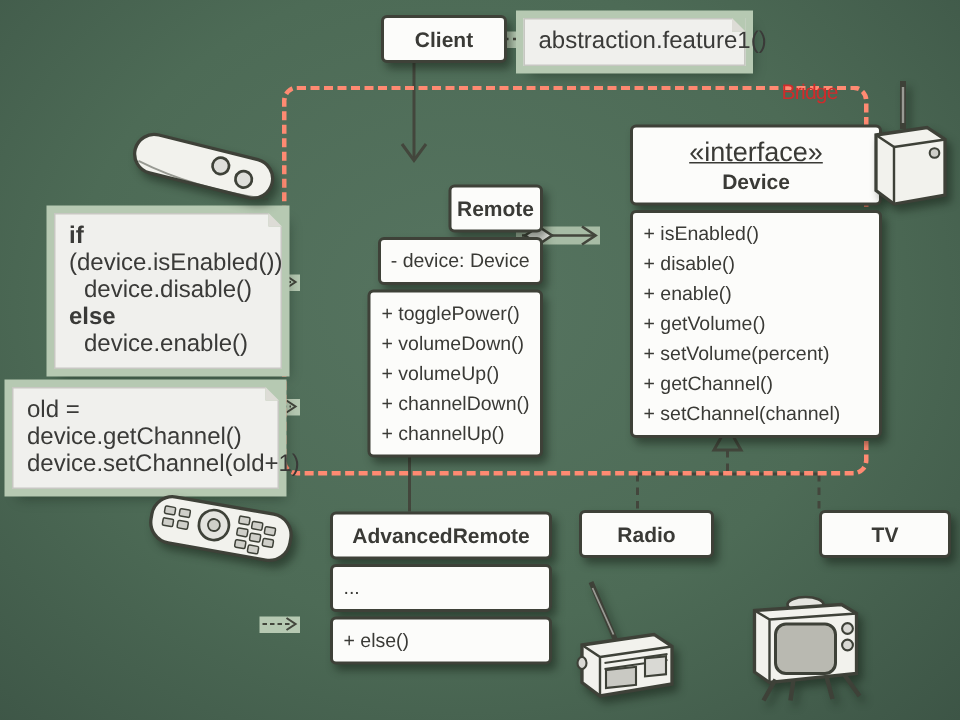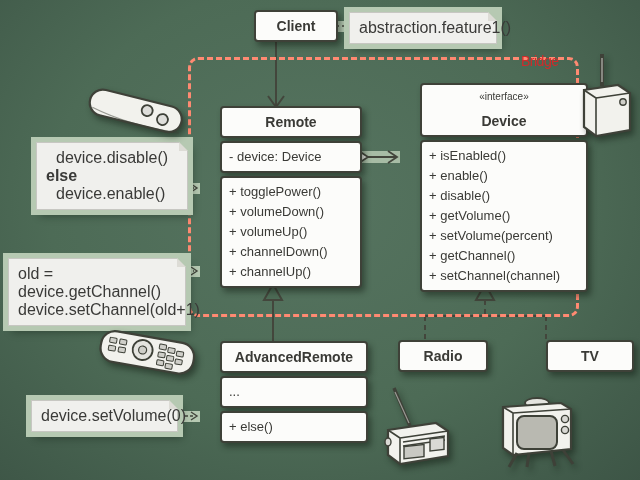--- a/index.html
+++ b/index.html
@@ -7,21 +7,21 @@
   #stage{
     position:relative;width:640px;height:480px;overflow:hidden;
     background:radial-gradient(ellipse at 48% 42%, #567460 0%, #4d6b56 55%, #3d5546 100%);
     font-family:"Liberation Sans","DejaVu Sans",sans-serif;
   }
   
   .uml-box{position:absolute;display:flex;flex-direction:column;gap:3px;z-index:2;
     filter:drop-shadow(3px 4px 3px rgba(10,20,12,.45));padding-left:22px;}
   .comp{background:#fcfcfa;border:2px solid #3e4138;border-radius:4px;color:#3a3a36;}
   .comp.title{font-weight:bold;text-align:center;font-size:14px;padding:6px 4px;}
-  .comp .stereotype{font-weight:normal;font-size:10px;display:block;margin-bottom:11px;}
+  .comp .stereotype{font-weight:normal;font-size:18px;display:block;margin-bottom:1px;text-decoration:underline;}
   .comp.members{padding:4px 7px;font-size:13px;}
   .comp.members .row{line-height:20px;white-space:nowrap;}
   
   .note{position:absolute;background:#f0f0ed;border:1px solid #c7c7c2;color:#3a3a38;
     font-size:16px;line-height:18px;padding:6px 9px;z-index:2;
     box-shadow:0 0 0 5px #b6c9b2, 4px 6px 8px rgba(10,20,12,.4);}
   .note .dogear{position:absolute;top:-1px;right:-1px;width:0;height:0;
     border-top:9px solid #b6c9b2;border-left:9px solid #dddcd6;}
   .note .kw{font-weight:bold;}
   .note .indent{padding-left:10px;}
@@ -92,85 +92,82 @@
 
   <div class="uml-box" style="left:232px;top:10px;width:84px;">
     <div class="comp title">Client</div>
   </div>
 
   <div class="note" style="left:349px;top:12px;width:128px;">
     <span class="dogear"></span>
     <span>abstraction.feature1()</span>
   </div>
 
-  <div class="uml-box" style="left:198px;top:106px;width:142px;">
+  <div class="uml-box" style="left:198px;top:123px;width:142px;align-items:flex-end;">
     <div class="comp title">Remote</div>
     <div class="comp members">
       <div class="row">- device: Device</div>
     </div>
     <div class="comp members">
       <div class="row">+ togglePower()</div>
       <div class="row">+ volumeDown()</div>
       <div class="row">+ volumeUp()</div>
       <div class="row">+ channelDown()</div>
       <div class="row">+ channelUp()</div>
     </div>
   </div>
 
   <div class="uml-box" style="left:398px;top:83px;width:168px;">
     <div class="comp title">
       <span class="stereotype">«interface»</span>
       <span>Device</span>
     </div>
     <div class="comp members">
       <div class="row">+ isEnabled()</div>
+      <div class="row">+ disable()</div>
       <div class="row">+ enable()</div>
-      <div class="row">+ disable()</div>
       <div class="row">+ getVolume()</div>
       <div class="row">+ setVolume(percent)</div>
       <div class="row">+ getChannel()</div>
       <div class="row">+ setChannel(channel)</div>
     </div>
   </div>
 
   <div class="uml-box" style="left:198px;top:341px;width:148px;">
     <div class="comp title">AdvancedRemote</div>
     <div class="comp members">
       <div class="row">...</div>
     </div>
     <div class="comp members">
       <div class="row">+ else()</div>
     </div>
   </div>
 
-  <div class="uml-box" style="left:376px;top:340px;width:90px;">
+  <div class="uml-box" style="left:364px;top:340px;width:90px;">
     <div class="comp title">Radio</div>
   </div>
 
   <div class="uml-box" style="left:524px;top:340px;width:88px;">
     <div class="comp title">TV</div>
   </div>
 
   <div class="note" style="left:36px;top:142px;width:132px;">
     <span class="dogear"></span>
+    <div><span class="kw">if</span> <span>(device.isEnabled())</span></div>
     <div class="indent">device.disable()</div>
     <div class="kw">else</div>
     <div class="indent">device.enable()</div>
   </div>
 
   <div class="note" style="left:8px;top:258px;width:158px;">
     <span class="dogear"></span>
     <div>old = device.getChannel()</div>
     <div>device.setChannel(old+1)</div>
   </div>
 
-  <div class="note" style="left:31px;top:400px;width:127px;">
-    <span class="dogear"></span>
-    <div>device.setVolume(0)</div>
-  </div>
 
   <svg class="illus" style="left:82px;top:84px;" width="108" height="60" viewBox="0 0 108 60">
     <g transform="rotate(14 54 30)">
       <rect x="6" y="14" width="94" height="26" rx="13" fill="#f2f2ed" stroke="#3e4138" stroke-width="2.2"></rect>
       <path d="M10 34 q40 9 90 4" fill="none" stroke="#3e4138" stroke-width="1.2" opacity=".5"></path>
       <circle cx="64" cy="24" r="5.5" fill="#dededa" stroke="#3e4138" stroke-width="1.8"></circle>
       <circle cx="81" cy="29" r="5.5" fill="#dededa" stroke="#3e4138" stroke-width="1.8"></circle>
     </g>
   </svg>
 

